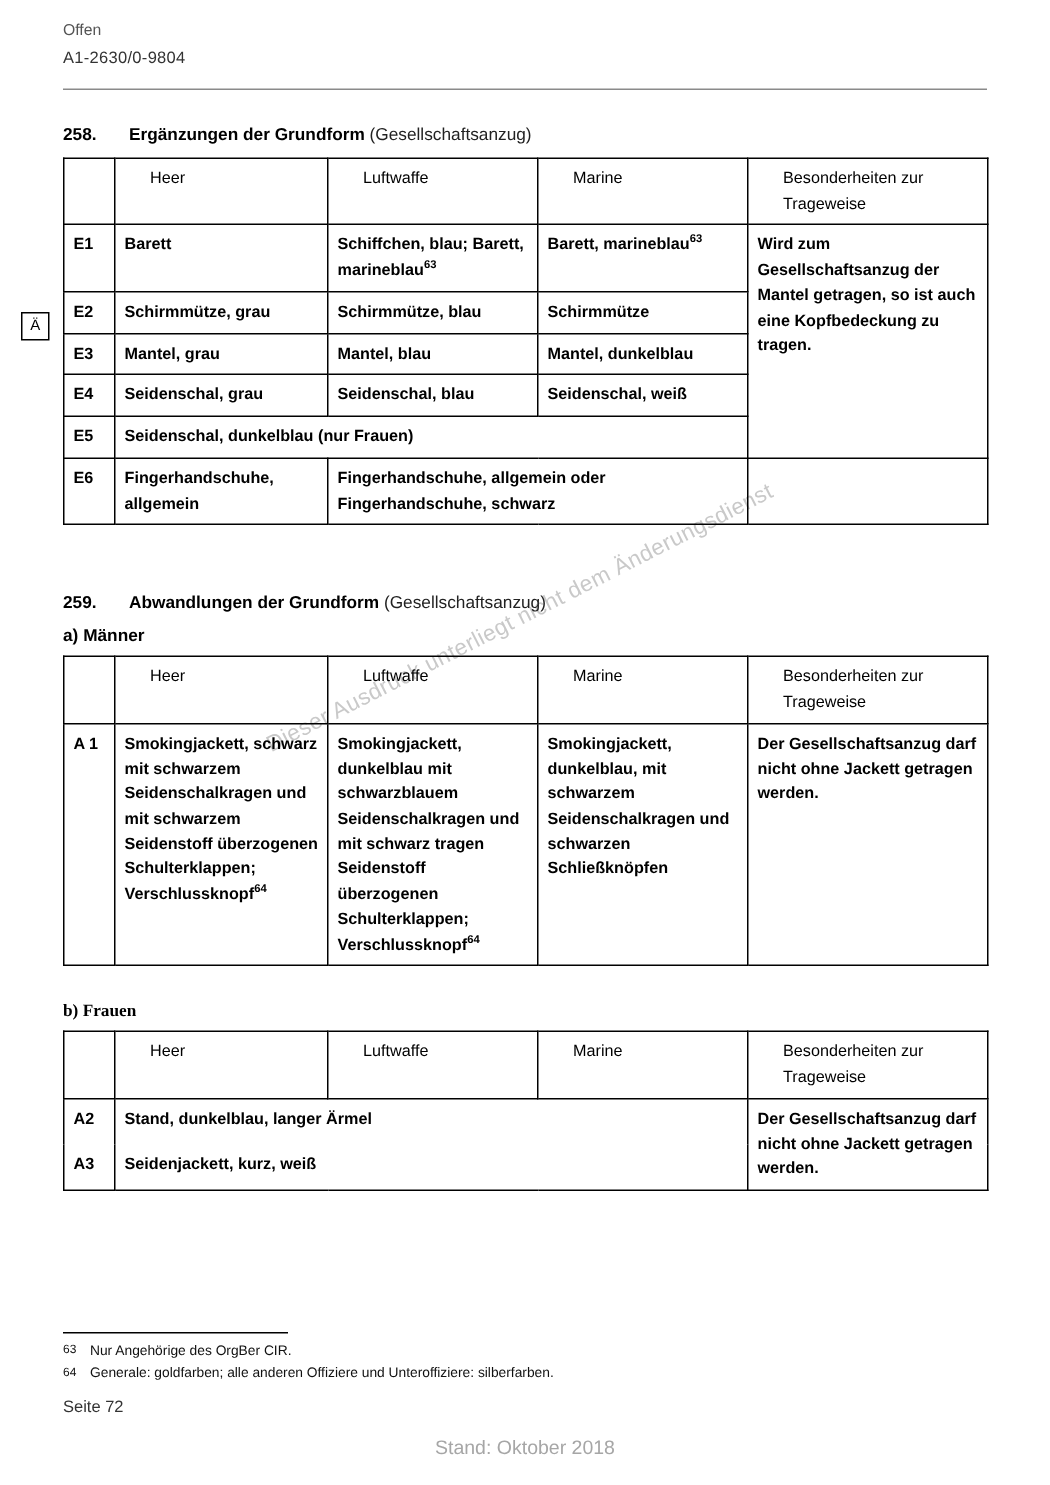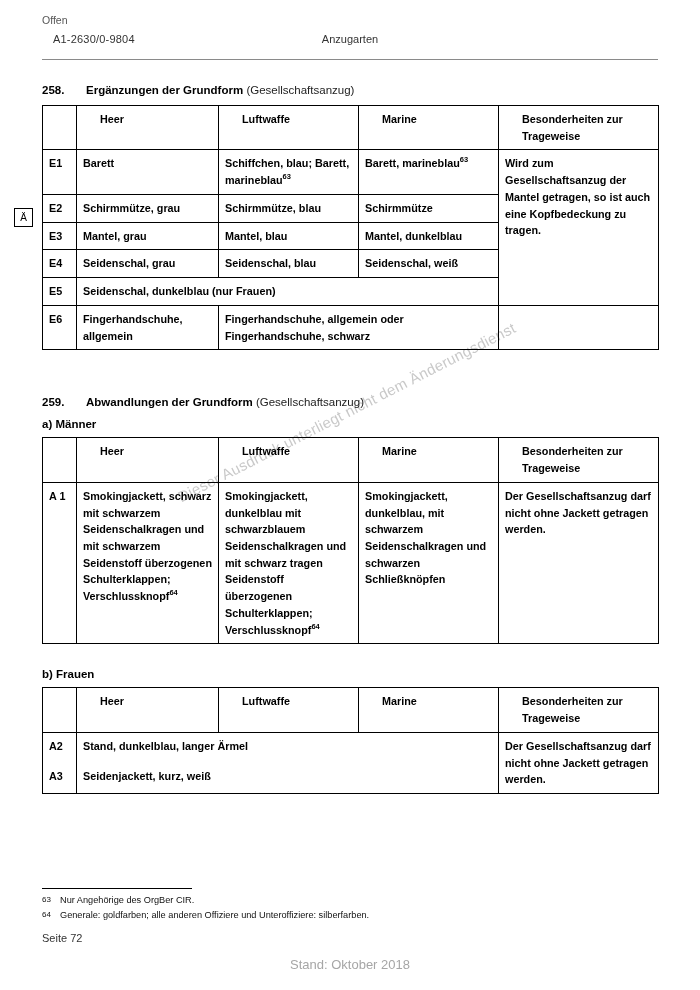--- a/index.html
+++ b/index.html
@@ -40,21 +40,20 @@
     font-size: 10.5px;
     color: #555;
   }
   .header .doc-id {
     position: absolute;
     top: 19px;
     left: 0;
     font-size: 11px;
     color: #333;
     letter-spacing: 0.2px;
-    margin-left: 11px;
   }
   .header .doc-subject {
     position: absolute;
     top: 19px;
     left: 0;
     right: 0;
     text-align: center;
     font-size: 11px;
     color: #333;
   }
@@ -107,21 +106,21 @@
   }
   table.doc td, table.doc th {
     border: 1px solid #000;
     padding: 5px 6px;
     vertical-align: top;
     text-align: left;
     font-weight: bold;
     line-height: 1.55;
   }
   table.doc th {
-    font-weight: bold;
+    font-weight: normal;
     padding-left: 23px;
   }
   .col-code { width: 34px; }
   .col-heer { width: 142px; }
   .col-luft { width: 140px; }
   .col-marine { width: 140px; }
   .col-bes { width: 160px; }
   sup { font-size: 7.5px; vertical-align: super; line-height: 0; }
 
   .nb { border-bottom: none !important; }
@@ -201,21 +200,20 @@
   }
 </style>
 </head>
 <body>
 
 <div class="page">
 
   <div class="header">
     <div class="classification">Offen</div>
     <div class="doc-id">A1-2630/0-9804</div>
-    <div class="doc-subject">Anzugarten</div>
   </div>
   <div class="header-rule"></div>
 
   <div class="change-marker">Ä</div>
 
   <div class="watermark">Dieser Ausdruck unterliegt nicht dem Änderungsdienst</div>
 
   <div class="content">
 
     <div class="section-head">
@@ -304,21 +302,21 @@
         <tr>
           <td>A 1</td>
           <td><span>Smokingjackett, schwarz mit schwarzem Seidenschalkragen und mit schwarzem Seidenstoff überzogenen Schulterklappen; Verschlussknopf</span><sup>64</sup></td>
           <td><span>Smokingjackett, dunkelblau mit schwarzblauem Seidenschalkragen und mit schwarz tragen Seidenstoff überzogenen Schulterklappen; Verschlussknopf</span><sup>64</sup></td>
           <td>Smokingjackett, dunkelblau, mit schwarzem Seidenschalkragen und schwarzen Schließknöpfen</td>
           <td>Der Gesellschaftsanzug darf nicht ohne Jackett getragen werden.</td>
         </tr>
       </tbody>
     </table>
 
-    <div class="subhead" style="margin-top:24px;">b)  Frauen</div>
+    <div class="subhead" style="margin-top:24px;font-family:Liberation Serif, serif;">b)  Frauen</div>
 
     <table class="doc">
       <colgroup>
         <col class="col-code">
           <col class="col-heer">
           <col class="col-luft">
           <col class="col-marine">
           <col class="col-bes">
       </colgroup>
       <thead>

